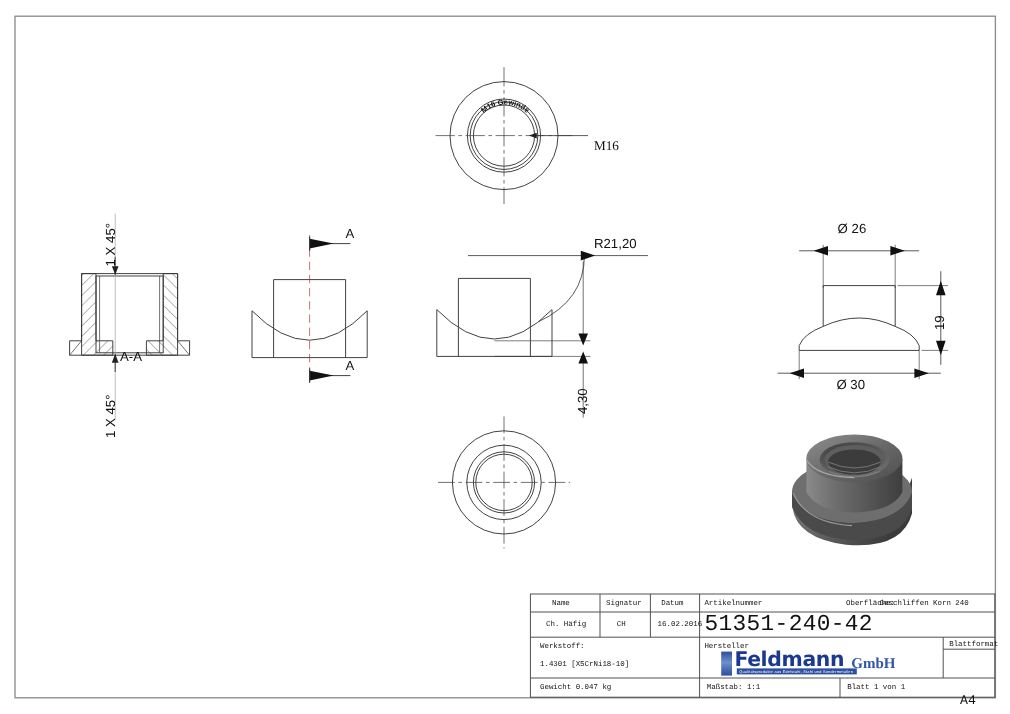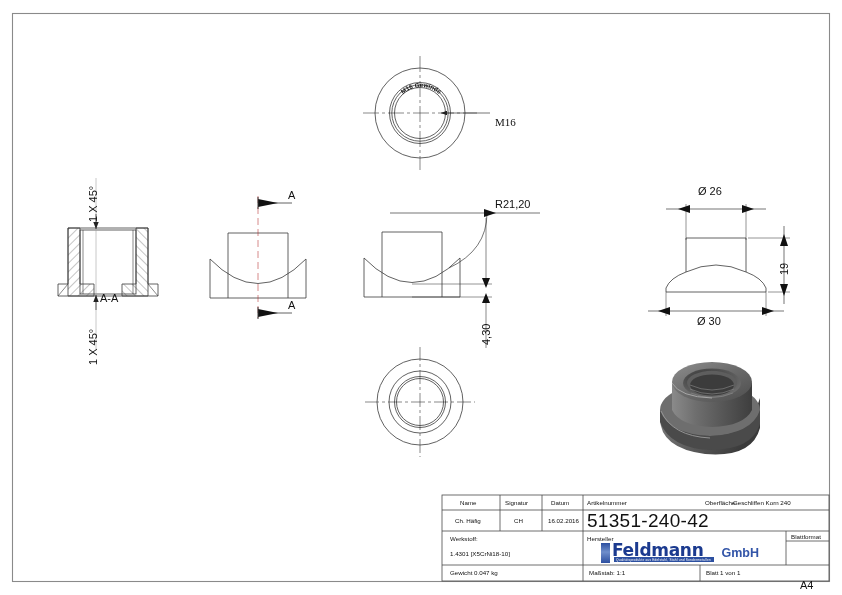--- a/index.html
+++ b/index.html
@@ -23,21 +23,21 @@
   }
   svg.layer {
     position: absolute;
     left: 0; top: 0;
     width: 842px;
     height: 595px;
     overflow: visible;
   }
   .tb-text {
     position: absolute;
-    font-family: Liberation Sans, sans-serif;
+    font-family: Liberation Mono, monospace;
     white-space: nowrap;
     line-height: 1;
   }
   .lbl-hdr { font-size: 6.2px; color: #111; }
   .lbl-val { font-size: 6.2px; color: #111; }
   .lbl-big { font-size: 19px; color: #111; letter-spacing: 0.3px; }
   .lbl-mid { font-size: 11px; color: #111; }
   .lbl-small { font-size: 6.2px; color: #111; }
   .dim-text {
     position: absolute;
@@ -55,25 +55,25 @@
   }
   .logo-word {
     font-family: "DejaVu Sans", sans-serif;
     font-size: 17px;
     font-weight: bold;
     color: #1b3a8f;
     letter-spacing: -0.3px;
     line-height: 1;
   }
   .logo-gmbh {
-    font-family: Liberation Sans, sans-serif;
+    font-family: Liberation Serif, serif;
     font-size: 12.5px;
     font-weight: bold;
     color: #3355a8;
-    margin-left: 18px;
+    margin-left: 6px;
     line-height: 1;
   }
   .logo-bar {
     position: absolute;
     height: 5px;
     background: #2c4fa0;
   }
   .logo-tag {
     position: absolute;
     font-size: 3.2px;

